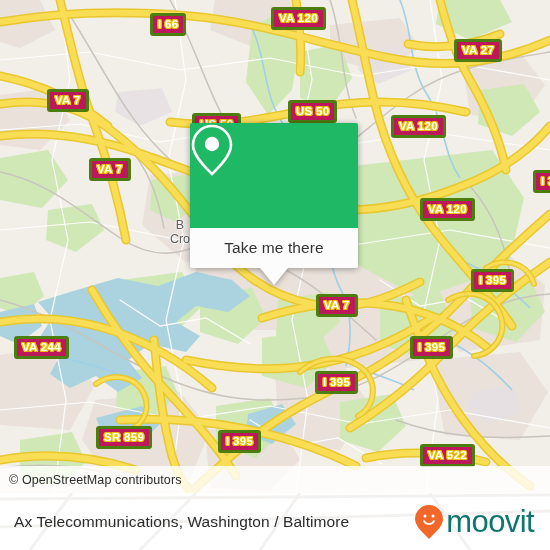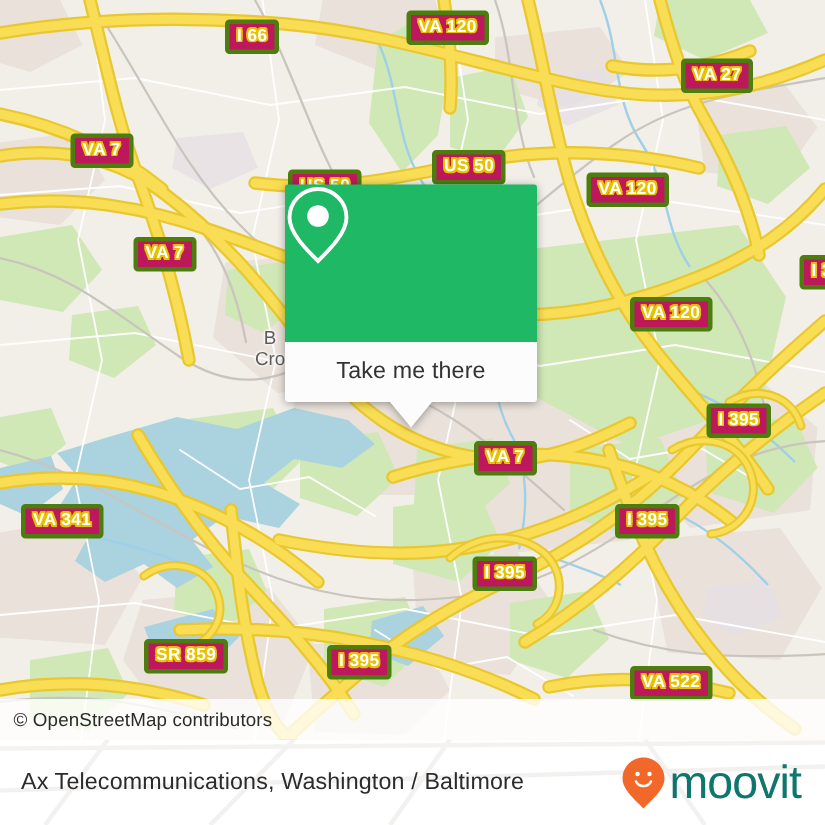--- a/index.html
+++ b/index.html
@@ -312,21 +312,21 @@
     <div class="shield" style="left:444px;top:39px;margin-left:10px;">VA 27</div>
     <div class="shield" style="left:47px;top:89px;">VA 7</div>
     <div class="shield" style="left:288px;top:100px;">US 50</div>
     <div class="shield" style="left:192px;top:113px;">US 50</div>
     <div class="shield" style="left:391px;top:115px;">VA 120</div>
     <div class="shield" style="left:89px;top:158px;">VA 7</div>
     <div class="shield" style="left:533px;top:170px;">I 3</div>
     <div class="shield" style="left:420px;top:198px;">VA 120</div>
     <div class="shield" style="left:471px;top:269px;">I 395</div>
     <div class="shield" style="left:316px;top:294px;">VA 7</div>
-    <div class="shield" style="left:14px;top:336px;">VA 341</div>
+    <div class="shield" style="left:14px;top:336px;">VA 244</div>
     <div class="shield" style="left:410px;top:336px;">I 395</div>
     <div class="shield" style="left:315px;top:371px;">I 395</div>
     <div class="shield" style="left:96px;top:426px;">SR 859</div>
     <div class="shield" style="left:218px;top:430px;">I 395</div>
     <div class="shield" style="left:420px;top:444px;">VA 522</div>
 
     <div class="popup">
       <div class="popup-head">
         <svg class="pin-svg" width="44" height="54" viewBox="0 0 44 54">
           <path d="M22 3 C11.5 3 3 11.5 3 22 C3 33 16 45 22 51 C28 45 41 33 41 22 C41 11.5 32.5 3 22 3 Z" fill="none" stroke="#ffffff" stroke-width="2.6"></path>

